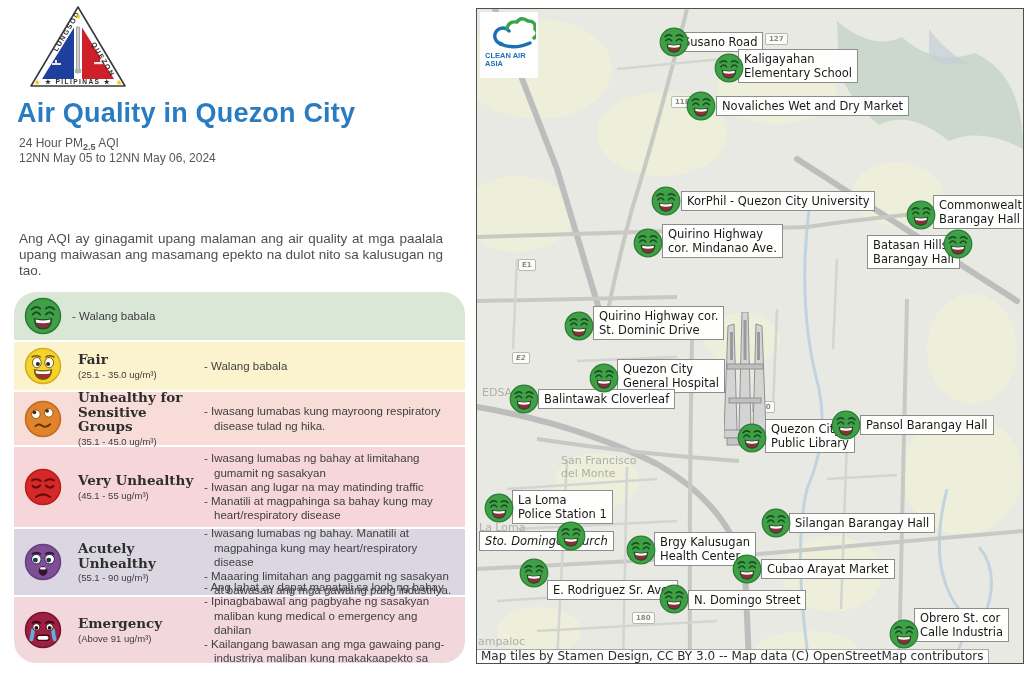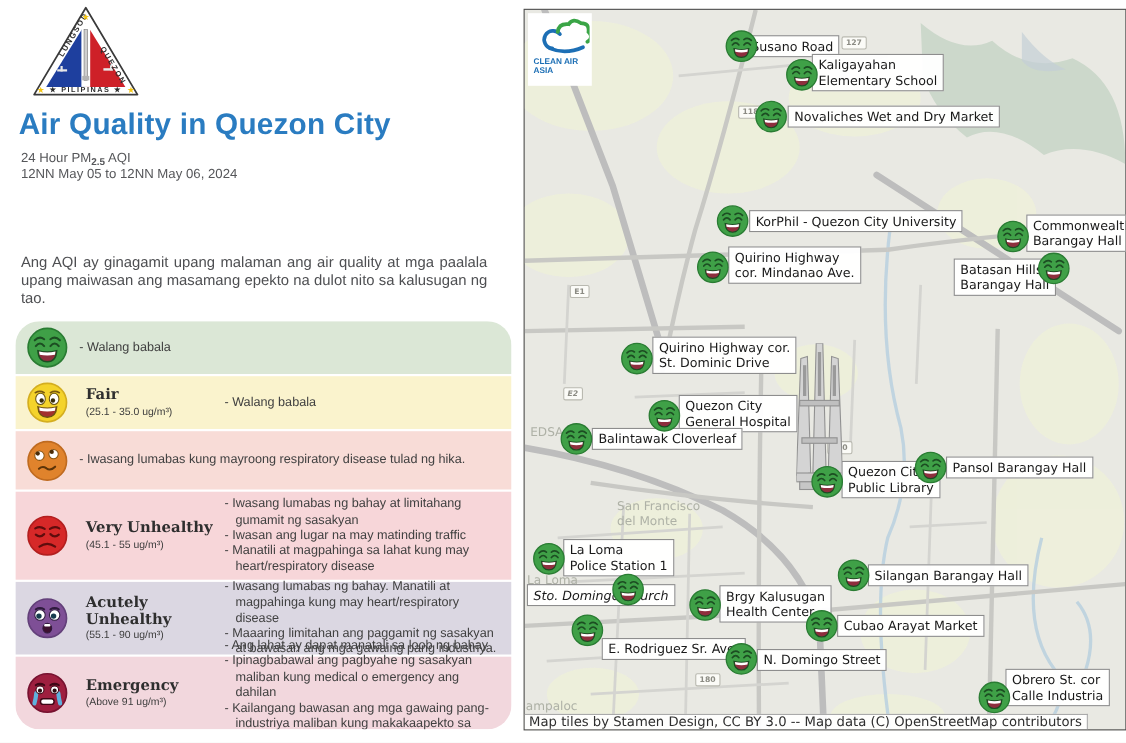--- a/index.html
+++ b/index.html
@@ -172,37 +172,41 @@
       </div>
       <ul class="aqi-advisories">
           <li>Walang babala</li>
         </ul>
     </div>
 
     <div class="aqi-row h53" style="background: rgb(248, 220, 215);">
       <svg class="face" viewBox="0 0 40 40">
           <use href="#face-usg"></use>
         </svg>
+      <div class="aqi-titles">
+        <div class="aqi-title">Unhealthy for Sensitive Groups</div>
+        <div class="aqi-range">(35.1 - 45.0  ug/m³)</div>
+      </div>
       <ul class="aqi-advisories">
           <li>Iwasang lumabas kung mayroong respiratory disease tulad ng hika.</li>
         </ul>
     </div>
 
     <div class="aqi-row h80" style="background: rgb(247, 214, 217);">
       <svg class="face" viewBox="0 0 40 40">
           <use href="#face-very"></use>
         </svg>
       <div class="aqi-titles">
         <div class="aqi-title">Very Unhealthy</div>
         <div class="aqi-range">(45.1 - 55  ug/m³)</div>
       </div>
       <ul class="aqi-advisories">
           <li>Iwasang lumabas ng bahay at limitahang gumamit ng sasakyan</li>
           <li>Iwasan ang lugar na may matinding traffic</li>
-          <li>Manatili at magpahinga sa lahat kung may heart/respiratory disease</li>
+          <li>Manatili at magpahinga sa bahay kung may heart/respiratory disease</li>
         </ul>
     </div>
 
     <div class="aqi-row h66" style="background: rgb(219, 215, 226);">
       <svg class="face" viewBox="0 0 40 40">
           <use href="#face-acute"></use>
         </svg>
       <div class="aqi-titles">
         <div class="aqi-title">Acutely Unhealthy</div>
         <div class="aqi-range">(55.1 - 90  ug/m³)</div>

